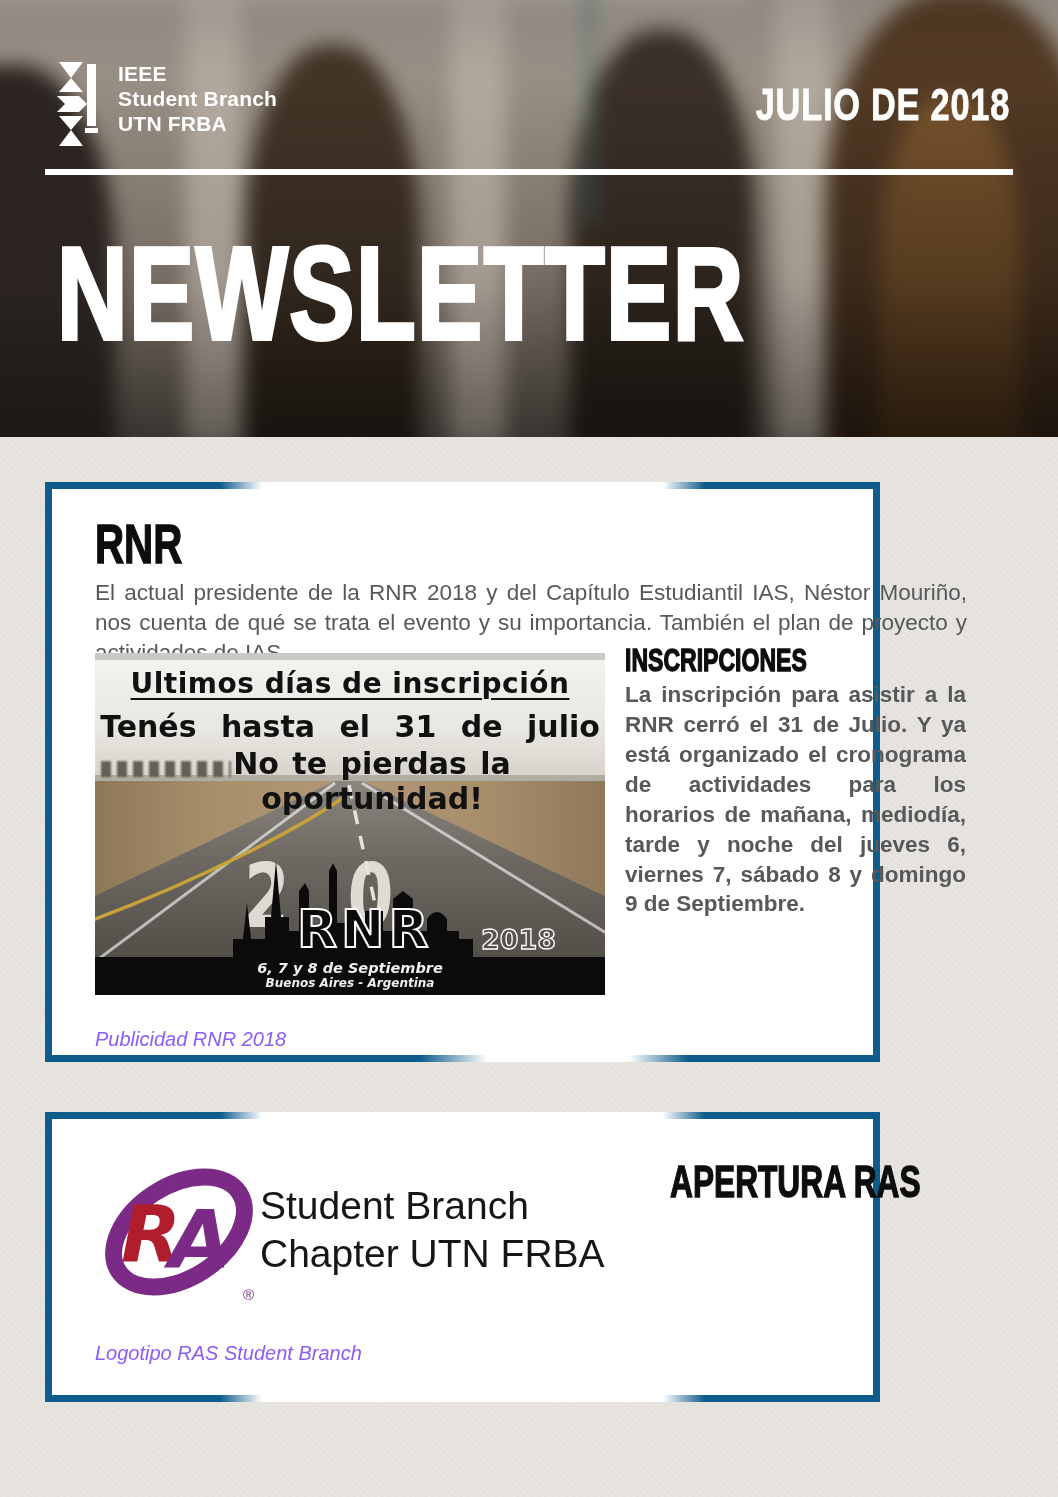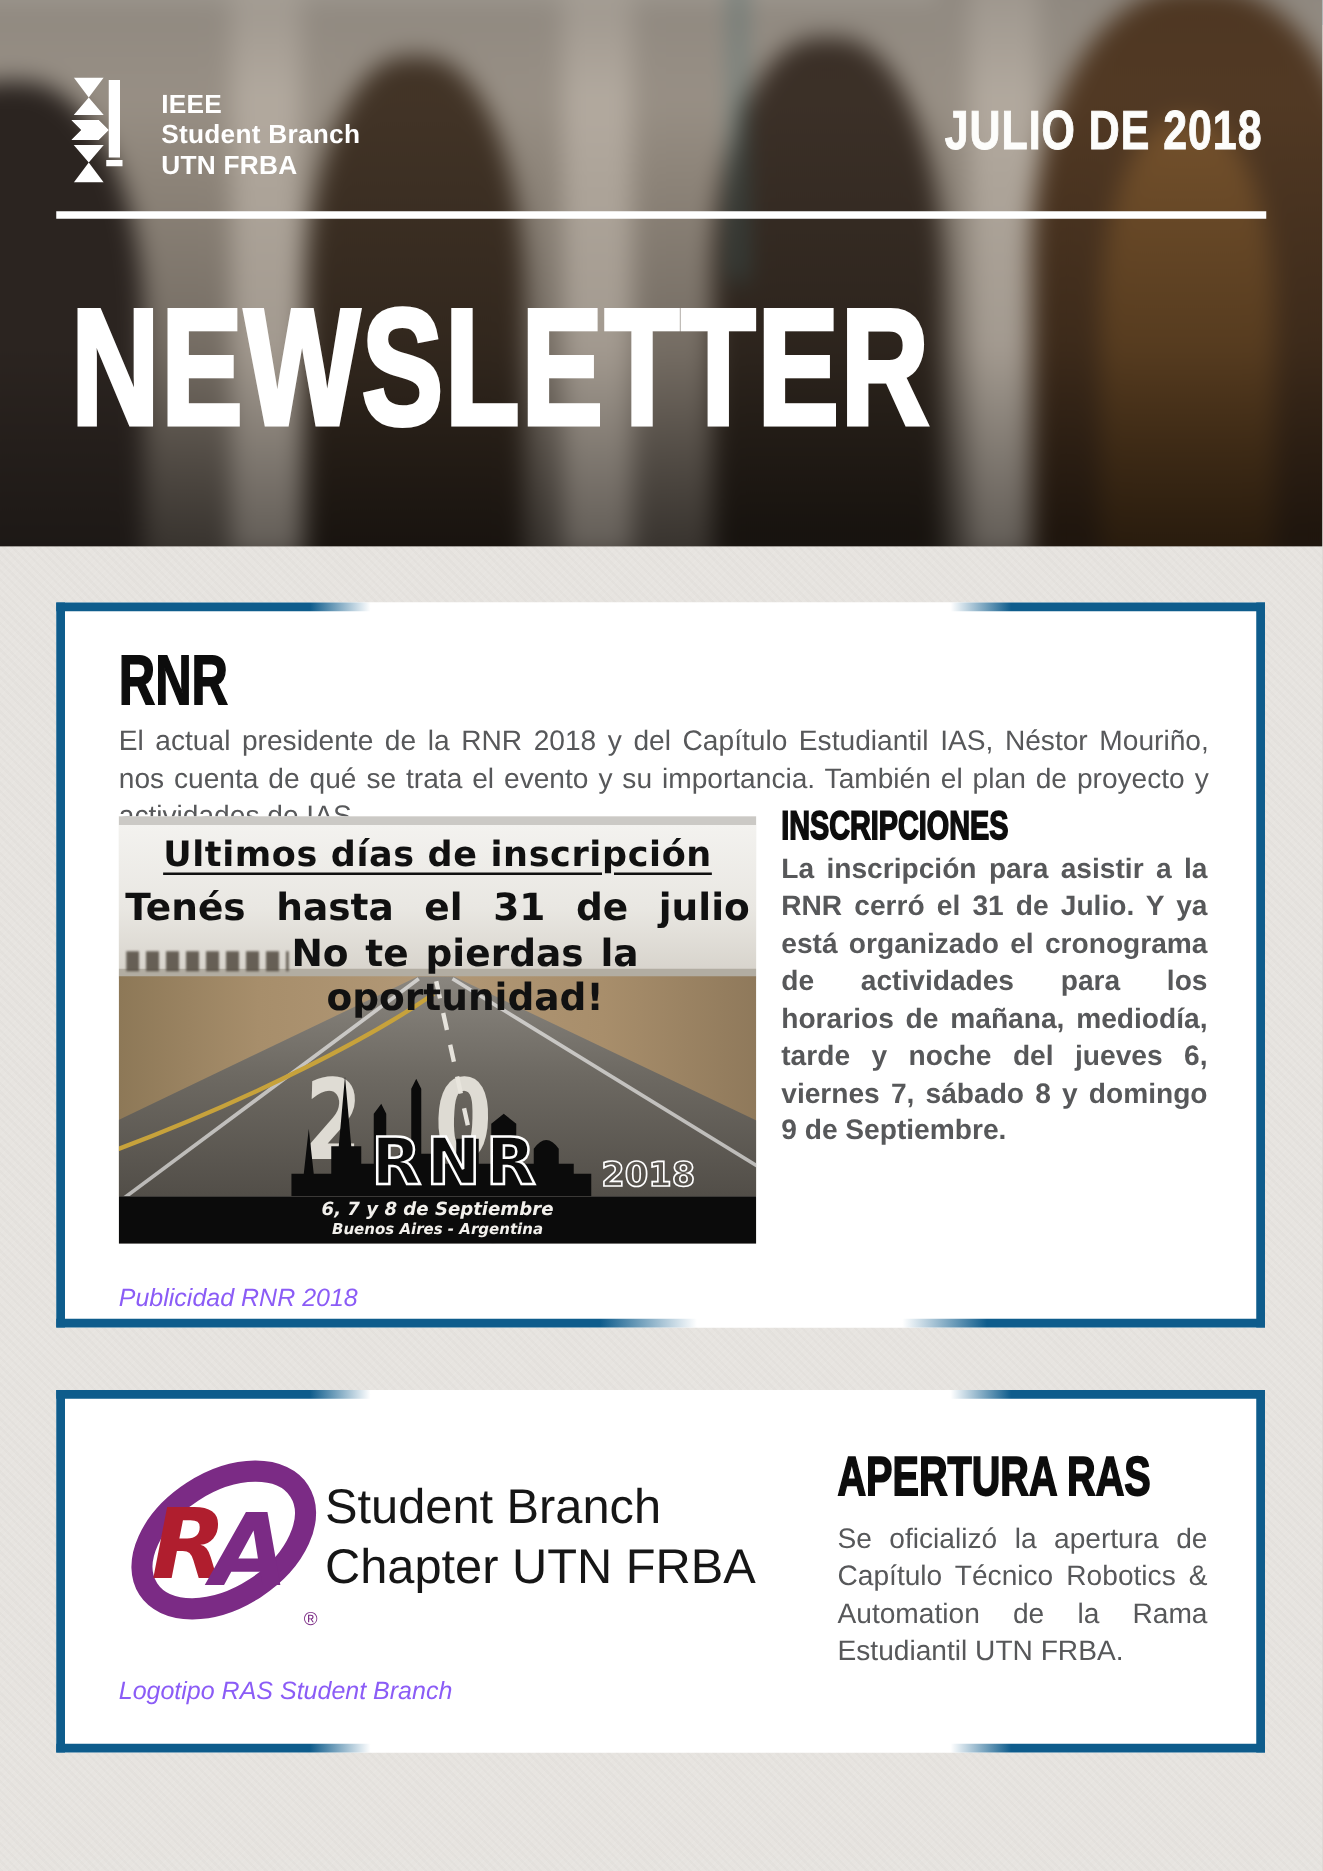--- a/index.html
+++ b/index.html
@@ -18,32 +18,32 @@
   .arch1 { left:-70px; top:90px; width:210px; height:420px; background:#2b2420; }
   .arch2 { left:270px; top:70px; width:175px; height:420px; background:linear-gradient(#453628,#221b15); }
   .arch3 { left:595px; top:55px; width:185px; height:420px; background:linear-gradient(#3f332a,#201a14); }
   .arch4 { left:850px; top:15px; width:270px; height:460px; background:linear-gradient(#5b4028,#2a1d12); }
   .arch4-door { position:absolute; left:905px; top:120px; width:140px; height:360px; border-radius:45% 45% 0 0; background:linear-gradient(#74512c,#3a2713); }
   .pilaster { position:absolute; top:0; width:56px; height:470px; background:rgba(200,192,180,.55); }
   .pole { position:absolute; left:612px; top:0; width:7px; height:250px; background:#3e6e74; opacity:.7; }
   .hero-topband { position:absolute; left:0; top:-10px; width:70%; height:36px; background:#beb8ae; opacity:.8; }
   .hero-shade { position:absolute; inset:0; background:linear-gradient(180deg, rgba(0,0,0,.18) 0%, rgba(0,0,0,0) 22%, rgba(0,0,0,0) 62%, rgba(0,0,0,.38) 100%); }
 
-  .brand { position:absolute; left:57px; top:62px; display:flex; align-items:flex-end; gap:28px; color:#fff; }
+  .brand { position:absolute; left:57px; top:62px; display:flex; align-items:flex-start; gap:17px; color:#fff; }
   .brand-lines { font-weight:700; font-size:21px; line-height:1.18; letter-spacing:.2px; }
   .hero-date { position:absolute; right:48px; top:80px; color:#fdfdfb; font-size:44px; font-weight:700;
                transform:scaleX(.78); transform-origin:right center; letter-spacing:1px; white-space:nowrap;
                -webkit-text-stroke:.8px #fdfdfb; }
   .hero-rule { position:absolute; left:45px; top:169px; width:968px; height:6px; background:#fff; }
   .hero-title { position:absolute; left:57px; top:228px; color:#fff; font-size:132px; font-weight:700; line-height:1;
                 transform:scaleX(.74); transform-origin:left top; letter-spacing:2px; white-space:nowrap;
                 -webkit-text-stroke:4px #fff; }
 
   
-  .card { position:absolute; left:45px; width:967px; background:#fff; }
+  .card { position:absolute; left:45px; width:835px; background:#fff; }
   .card-rnr { top:482px; height:580px; }
   .card-ras { top:1112px; height:290px; }
   .card-next { top:1477px; left:0; width:1058px; height:20px; background:#0e5c8c; }
   .bseg { position:absolute; }
   .b-left  { left:0; top:0; width:7px; height:100%; background:#0e5c8c; }
   .b-right { right:0; top:0; width:7px; height:100%; background:#0e5c8c; }
   .b-top, .b-bottom { left:0; width:100%; height:7px; }
   .b-top { top:0; }
   .b-bottom { bottom:0; }
   .grad-a { background:linear-gradient(90deg,#0e5c8c 0%,#0e5c8c 21%,#ffffff 26%,#ffffff 74%,#0e5c8c 79%,#0e5c8c 100%); }
@@ -201,18 +201,17 @@
     </svg>
 
     <div class="ras-name">
       <div>Student Branch</div>
       <div>Chapter UTN FRBA</div>
     </div>
 
     <div class="caption ras-caption">Logotipo RAS Student Branch</div>
 
     <div class="h-black ap-title">APERTURA RAS</div>
-    <p class="body-text ap-body">Se oficializó la apertura de Capítulo Técnico Robotics &amp; Automation de la Rama Estudiantil UTN FRBA.</p>
   </div>
 
   <div class="card-next"></div>
 
 </div>
 
 </body></html>

